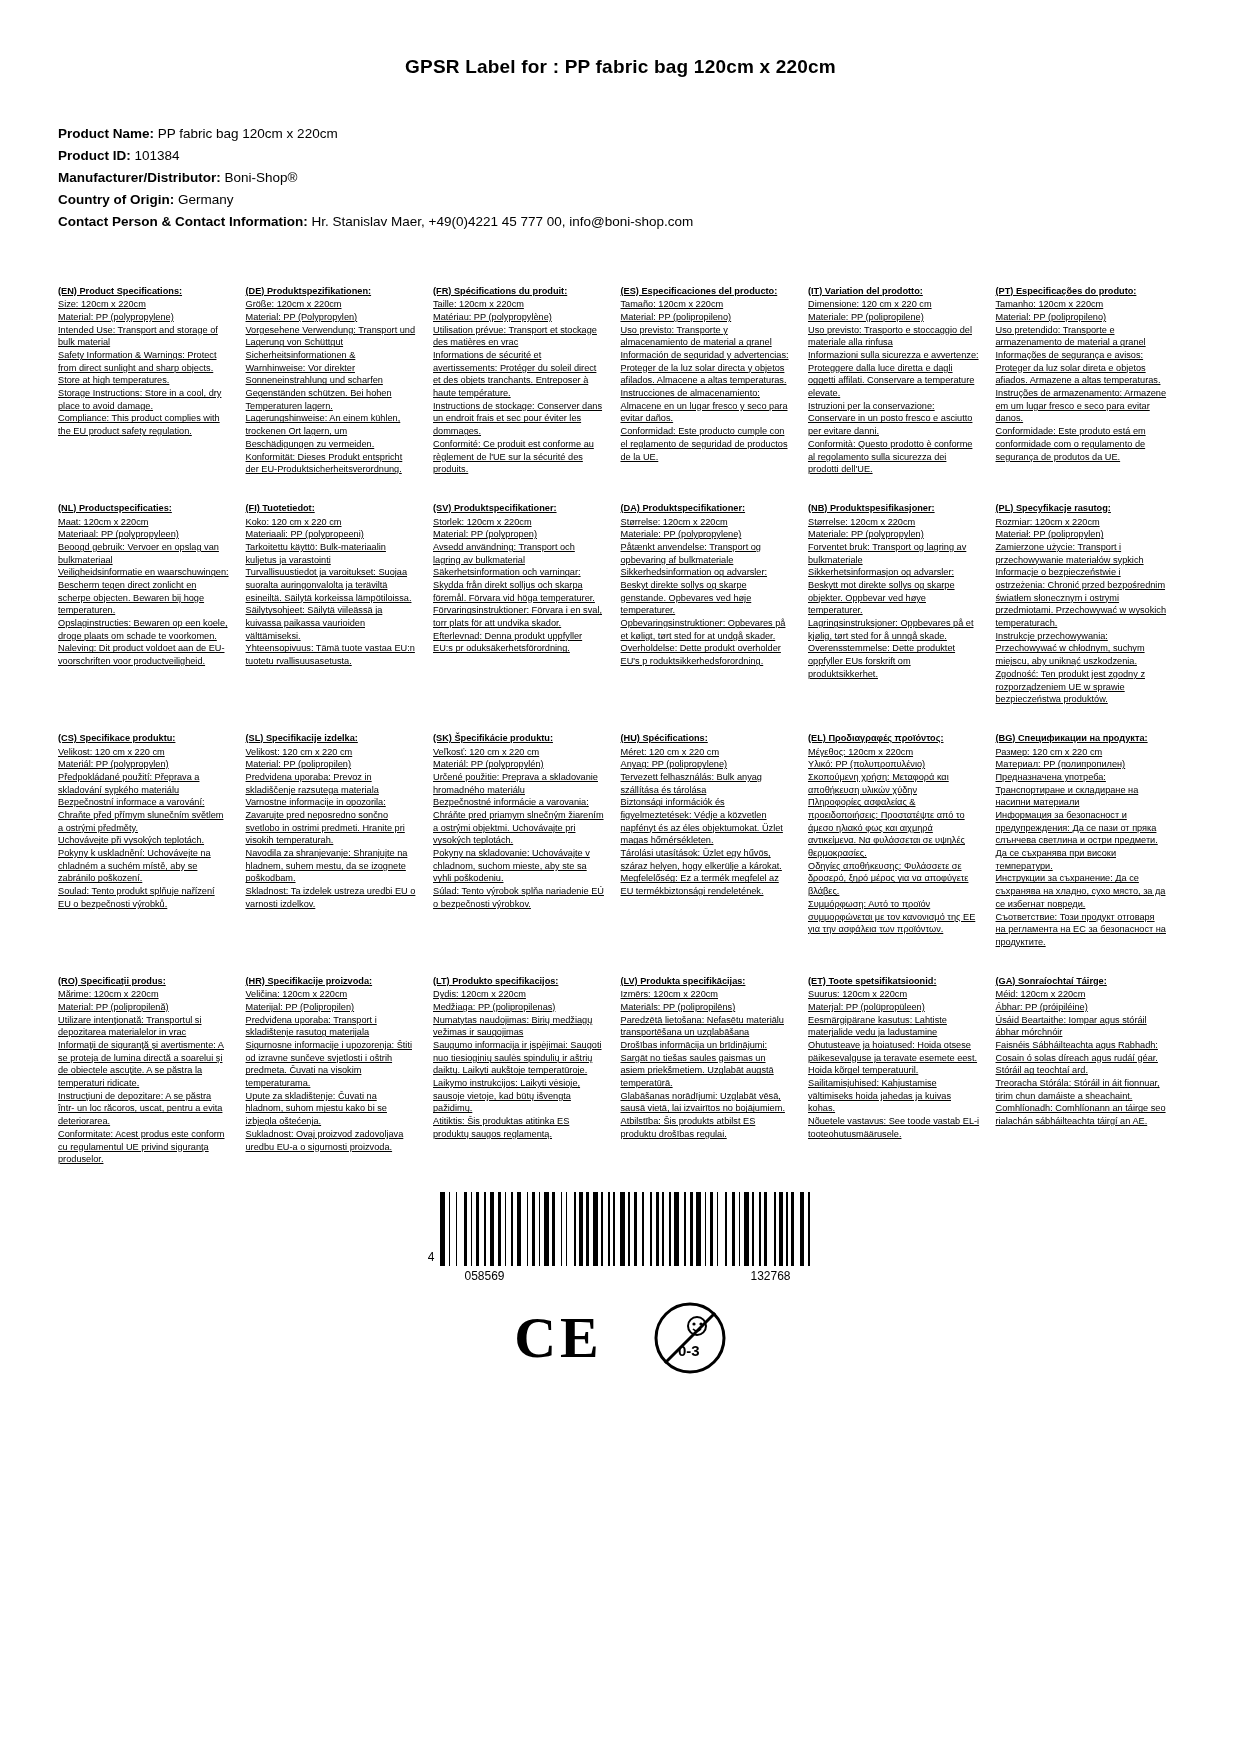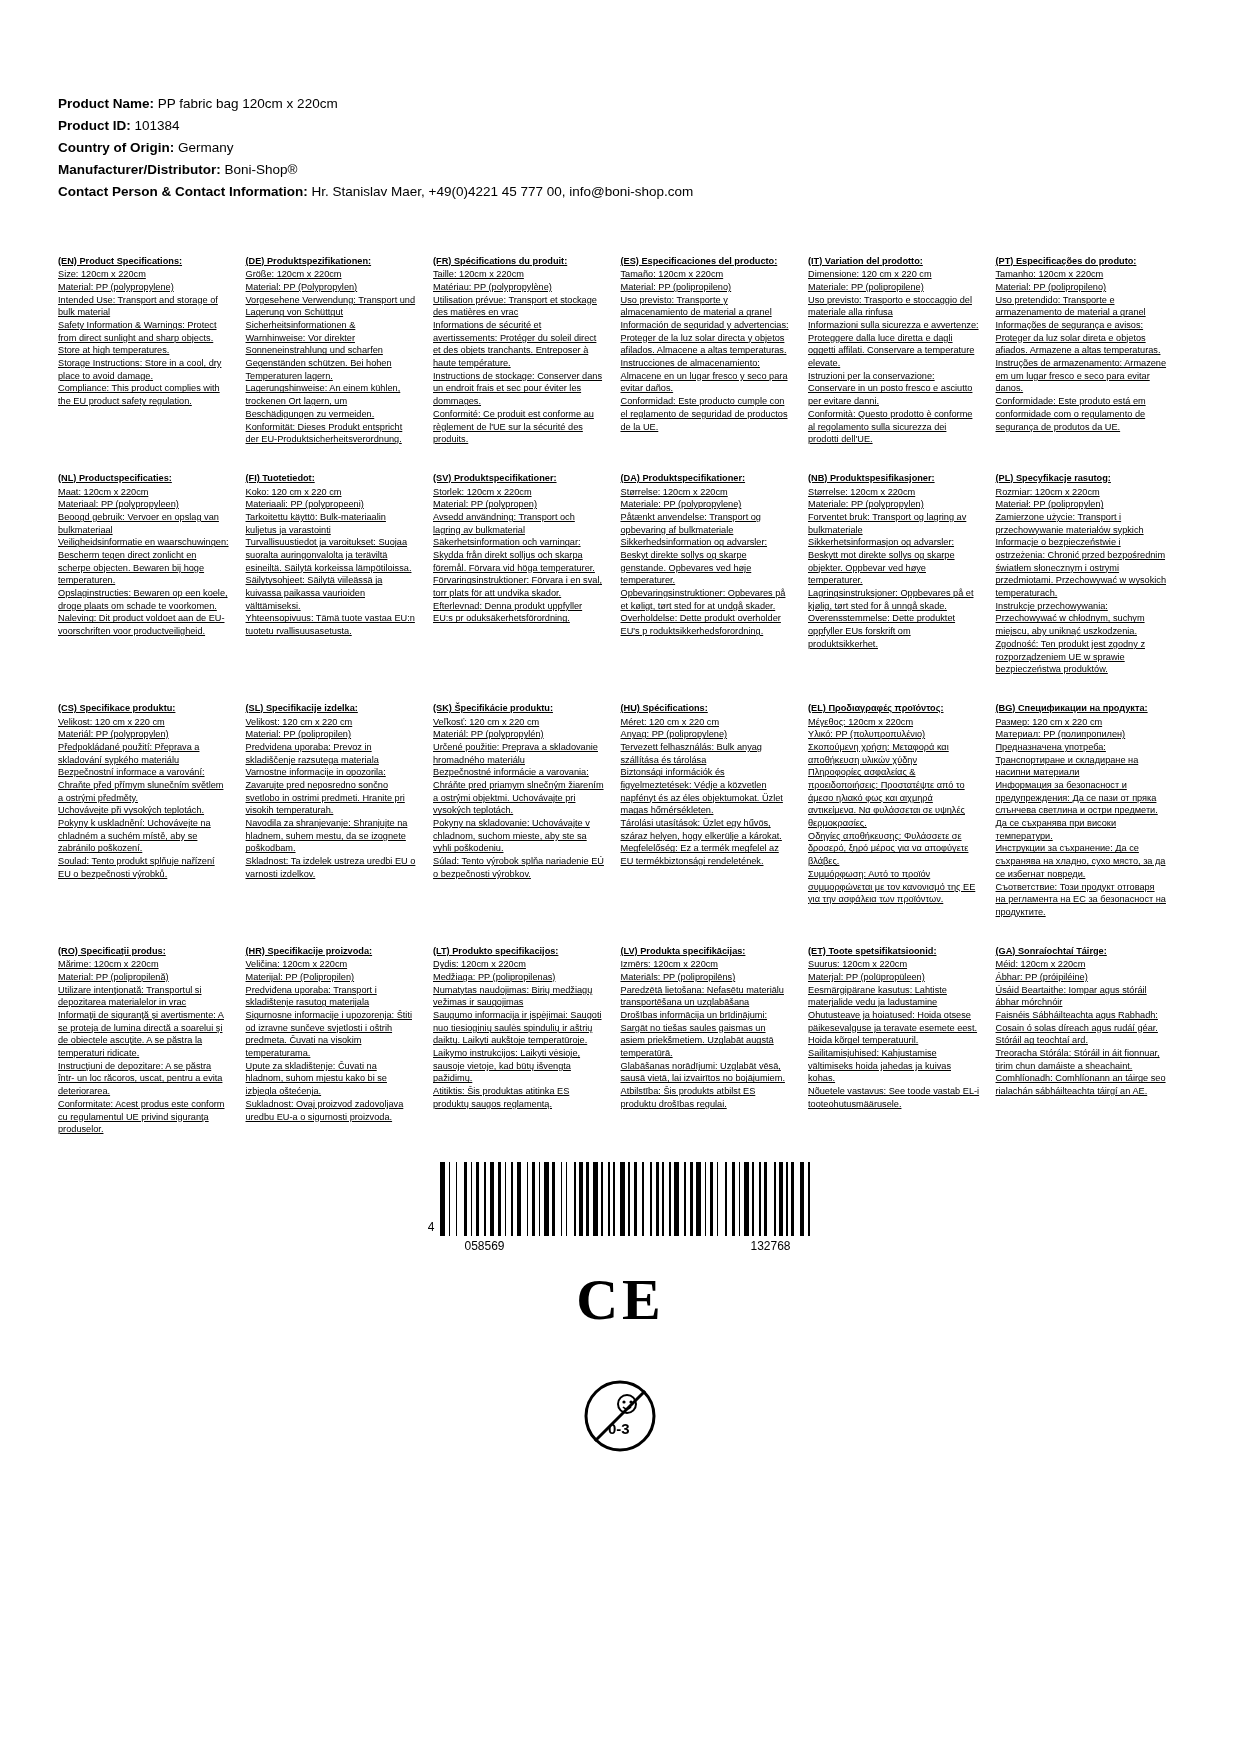--- a/index.html
+++ b/index.html
@@ -103,21 +103,21 @@
     display: flex;
     justify-content: space-between;
     font-size: 12px;
     margin-top: 3px;
     padding-left: 14px;
     box-sizing: border-box;
   }
   .marks {
     margin-top: 18px;
     display: flex;
-    flex-direction: column;
+    flex-direction: row;
     align-items: center;
     justify-content: center;
     gap: 50px;
   }
   .ce-mark {
     font-family: "Liberation Serif", serif;
     font-size: 58px;
     font-weight: bold;
     letter-spacing: 4px;
     line-height: 1;
@@ -132,37 +132,38 @@
   }
   .footer-pad {
     height: 20px;
   }
 </style>
 </head>
 <body>
 
 <div class="page">
 
+  <h1 class="doc-title">GPSR Label for : PP fabric bag 120cm x 220cm</h1>
 
   <div class="meta">
     <div class="meta-row">
       <span class="meta-label">Product Name:</span>
       <span class="meta-value">PP fabric bag 120cm x 220cm</span>
     </div>
     <div class="meta-row">
       <span class="meta-label">Product ID:</span>
       <span class="meta-value">101384</span>
     </div>
     <div class="meta-row">
+      <span class="meta-label">Manufacturer/Distributor:</span>
+      <span class="meta-value">Boni-Shop®</span>
+    </div>
+    <div class="meta-row">
       <span class="meta-label">Country of Origin:</span>
       <span class="meta-value">Germany</span>
-    </div>
-    <div class="meta-row">
-      <span class="meta-label">Manufacturer/Distributor:</span>
-      <span class="meta-value">Boni-Shop®</span>
     </div>
     <div class="meta-row">
       <span class="meta-label">Contact Person &amp; Contact Information:</span>
       <span class="meta-value">Hr. Stanislav Maer, +49(0)4221 45 777 00, info@boni-shop.com</span>
     </div>
   </div>
 
   <div class="grid-block">
 
     <div class="lang-row">

